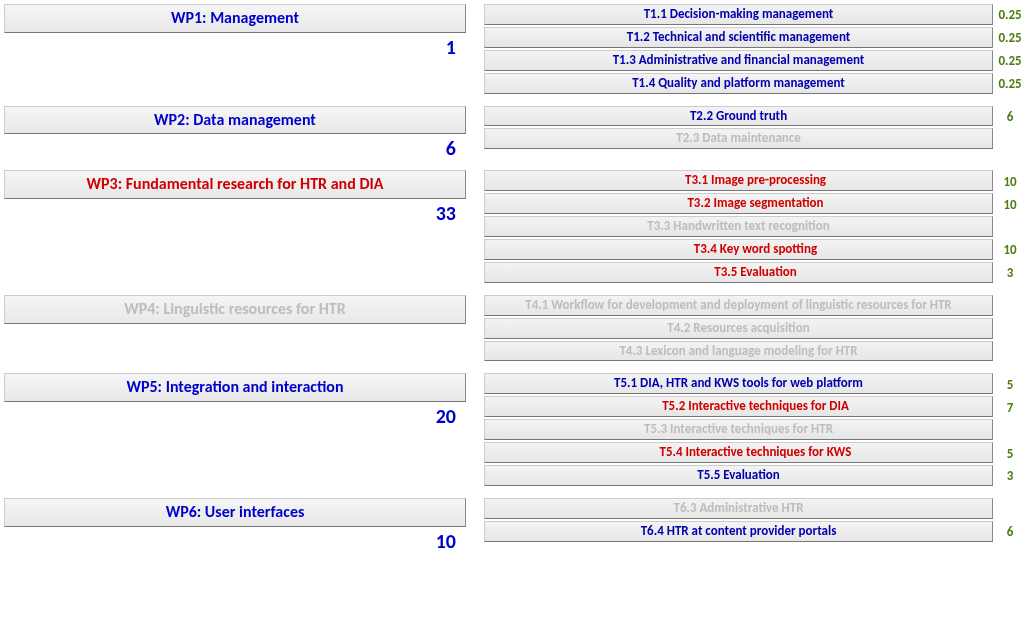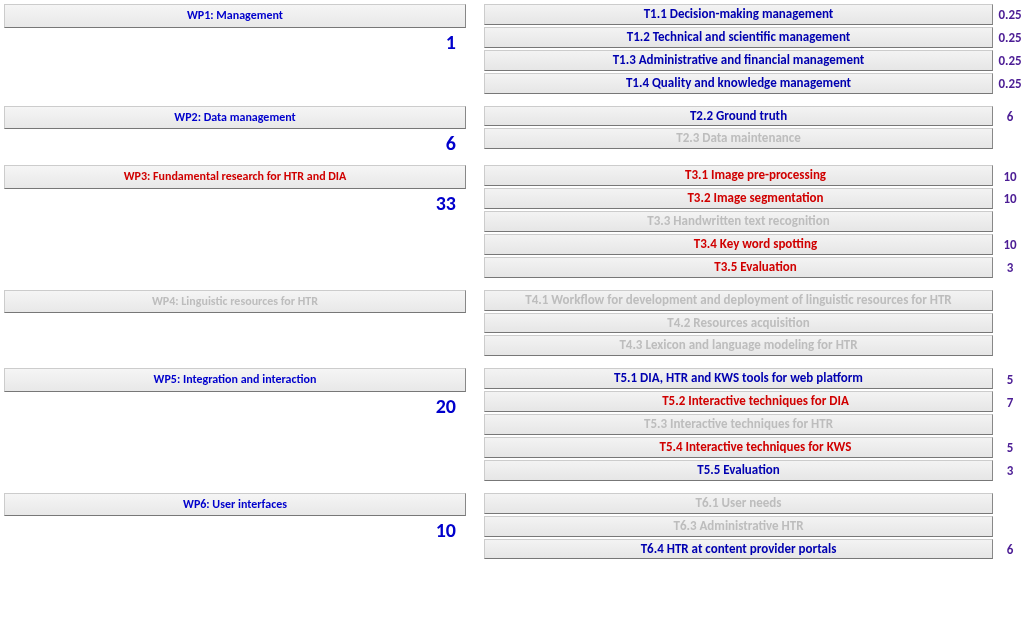--- a/index.html
+++ b/index.html
@@ -23,21 +23,21 @@
   }
   .wp-cell {
     background: linear-gradient(#f5f5f5, #e8e8e8);
     border: 1px solid #aaa;
     border-top-color: #ccc;
     border-left-color: #ccc;
     border-right-color: #888;
     border-bottom-color: #777;
     text-align: center;
     font-weight: bold;
-    font-size: 12px;
+    font-size: 16px;
     padding: 3px 6px;
     line-height: 1.3;
   }
   .wp-count {
     text-align: right;
     font-weight: bold;
     font-size: 20px;
     color: #0000cc;
     padding: 2px 10px 0 0;
   }
@@ -73,21 +73,21 @@
   }
   .task-grey { color: #bdbdbd; font-weight: bold; }
   .task-blue { color: #0000b0; }
   .task-red  { color: #d00000; padding-left: 40px; }
 
   .task-value {
     width: 30px;
     text-align: center;
     font-weight: bold;
     font-size: 13px;
-    color: #4c1d95;
+    color: #4d7c0f;
     padding-top: 1px;
     margin-left: 2px;
   }
 </style>
 </head>
 <body>
 
 <div id="root">
     <div class="wp-row">
       <div class="wp-left">
@@ -101,21 +101,21 @@
         </div>
         <div class="task-row">
           <div class="task-cell task-blue">T1.2 Technical and scientific management</div>
           <div class="task-value">0.25</div>
         </div>
         <div class="task-row">
           <div class="task-cell task-blue">T1.3 Administrative and financial management</div>
           <div class="task-value">0.25</div>
         </div>
         <div class="task-row">
-          <div class="task-cell task-blue">T1.4 Quality and knowledge management</div>
+          <div class="task-cell task-blue">T1.4 Quality and platform management</div>
           <div class="task-value">0.25</div>
         </div>
       </div>
     </div>
     <div class="wp-row">
       <div class="wp-left">
         <div class="wp-cell wp-blue">WP2: Data management</div>
         <div class="wp-count">6</div>
       </div>
       <div class="wp-right">
@@ -205,24 +205,20 @@
         </div>
       </div>
     </div>
     <div class="wp-row">
       <div class="wp-left">
         <div class="wp-cell wp-blue">WP6: User interfaces</div>
         <div class="wp-count">10</div>
       </div>
       <div class="wp-right">
         <div class="task-row">
-          <div class="task-cell task-grey">T6.1 User needs</div>
-          <div class="task-value"></div>
-        </div>
-        <div class="task-row">
           <div class="task-cell task-grey">T6.3 Administrative HTR</div>
           <div class="task-value"></div>
         </div>
         <div class="task-row">
           <div class="task-cell task-blue">T6.4 HTR at content provider portals</div>
           <div class="task-value">6</div>
         </div>
       </div>
     </div>
   </div>

